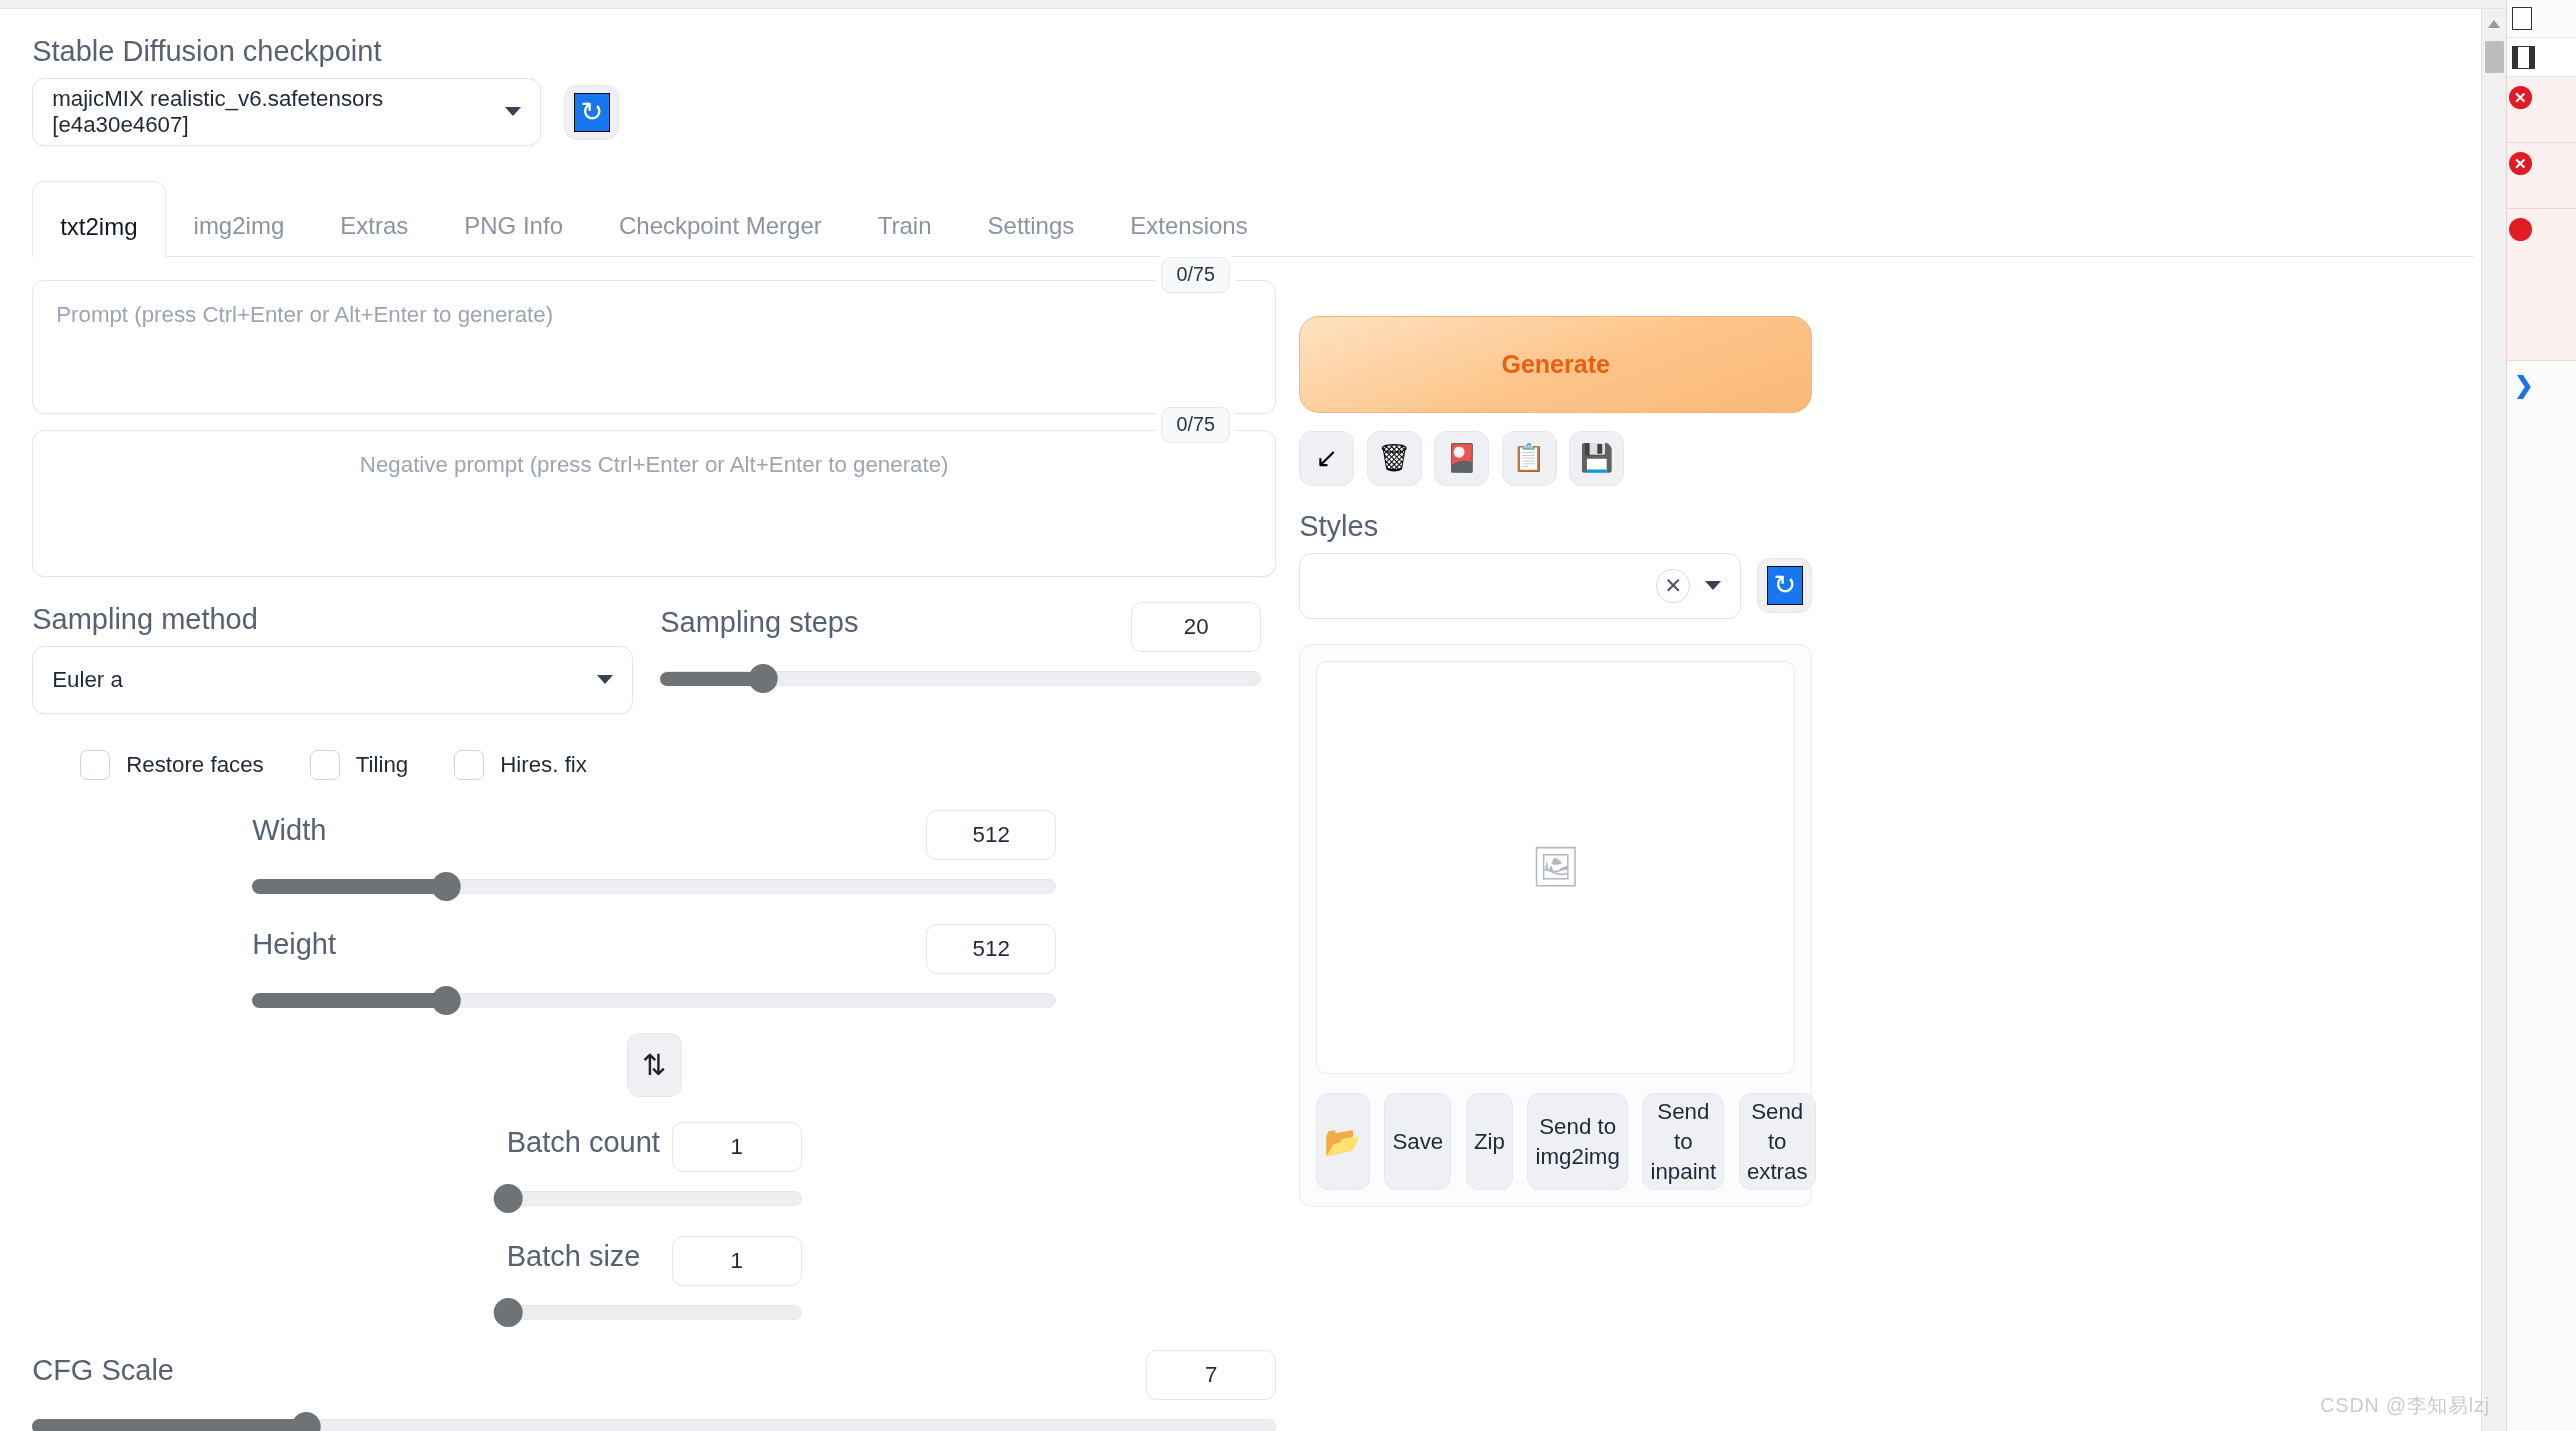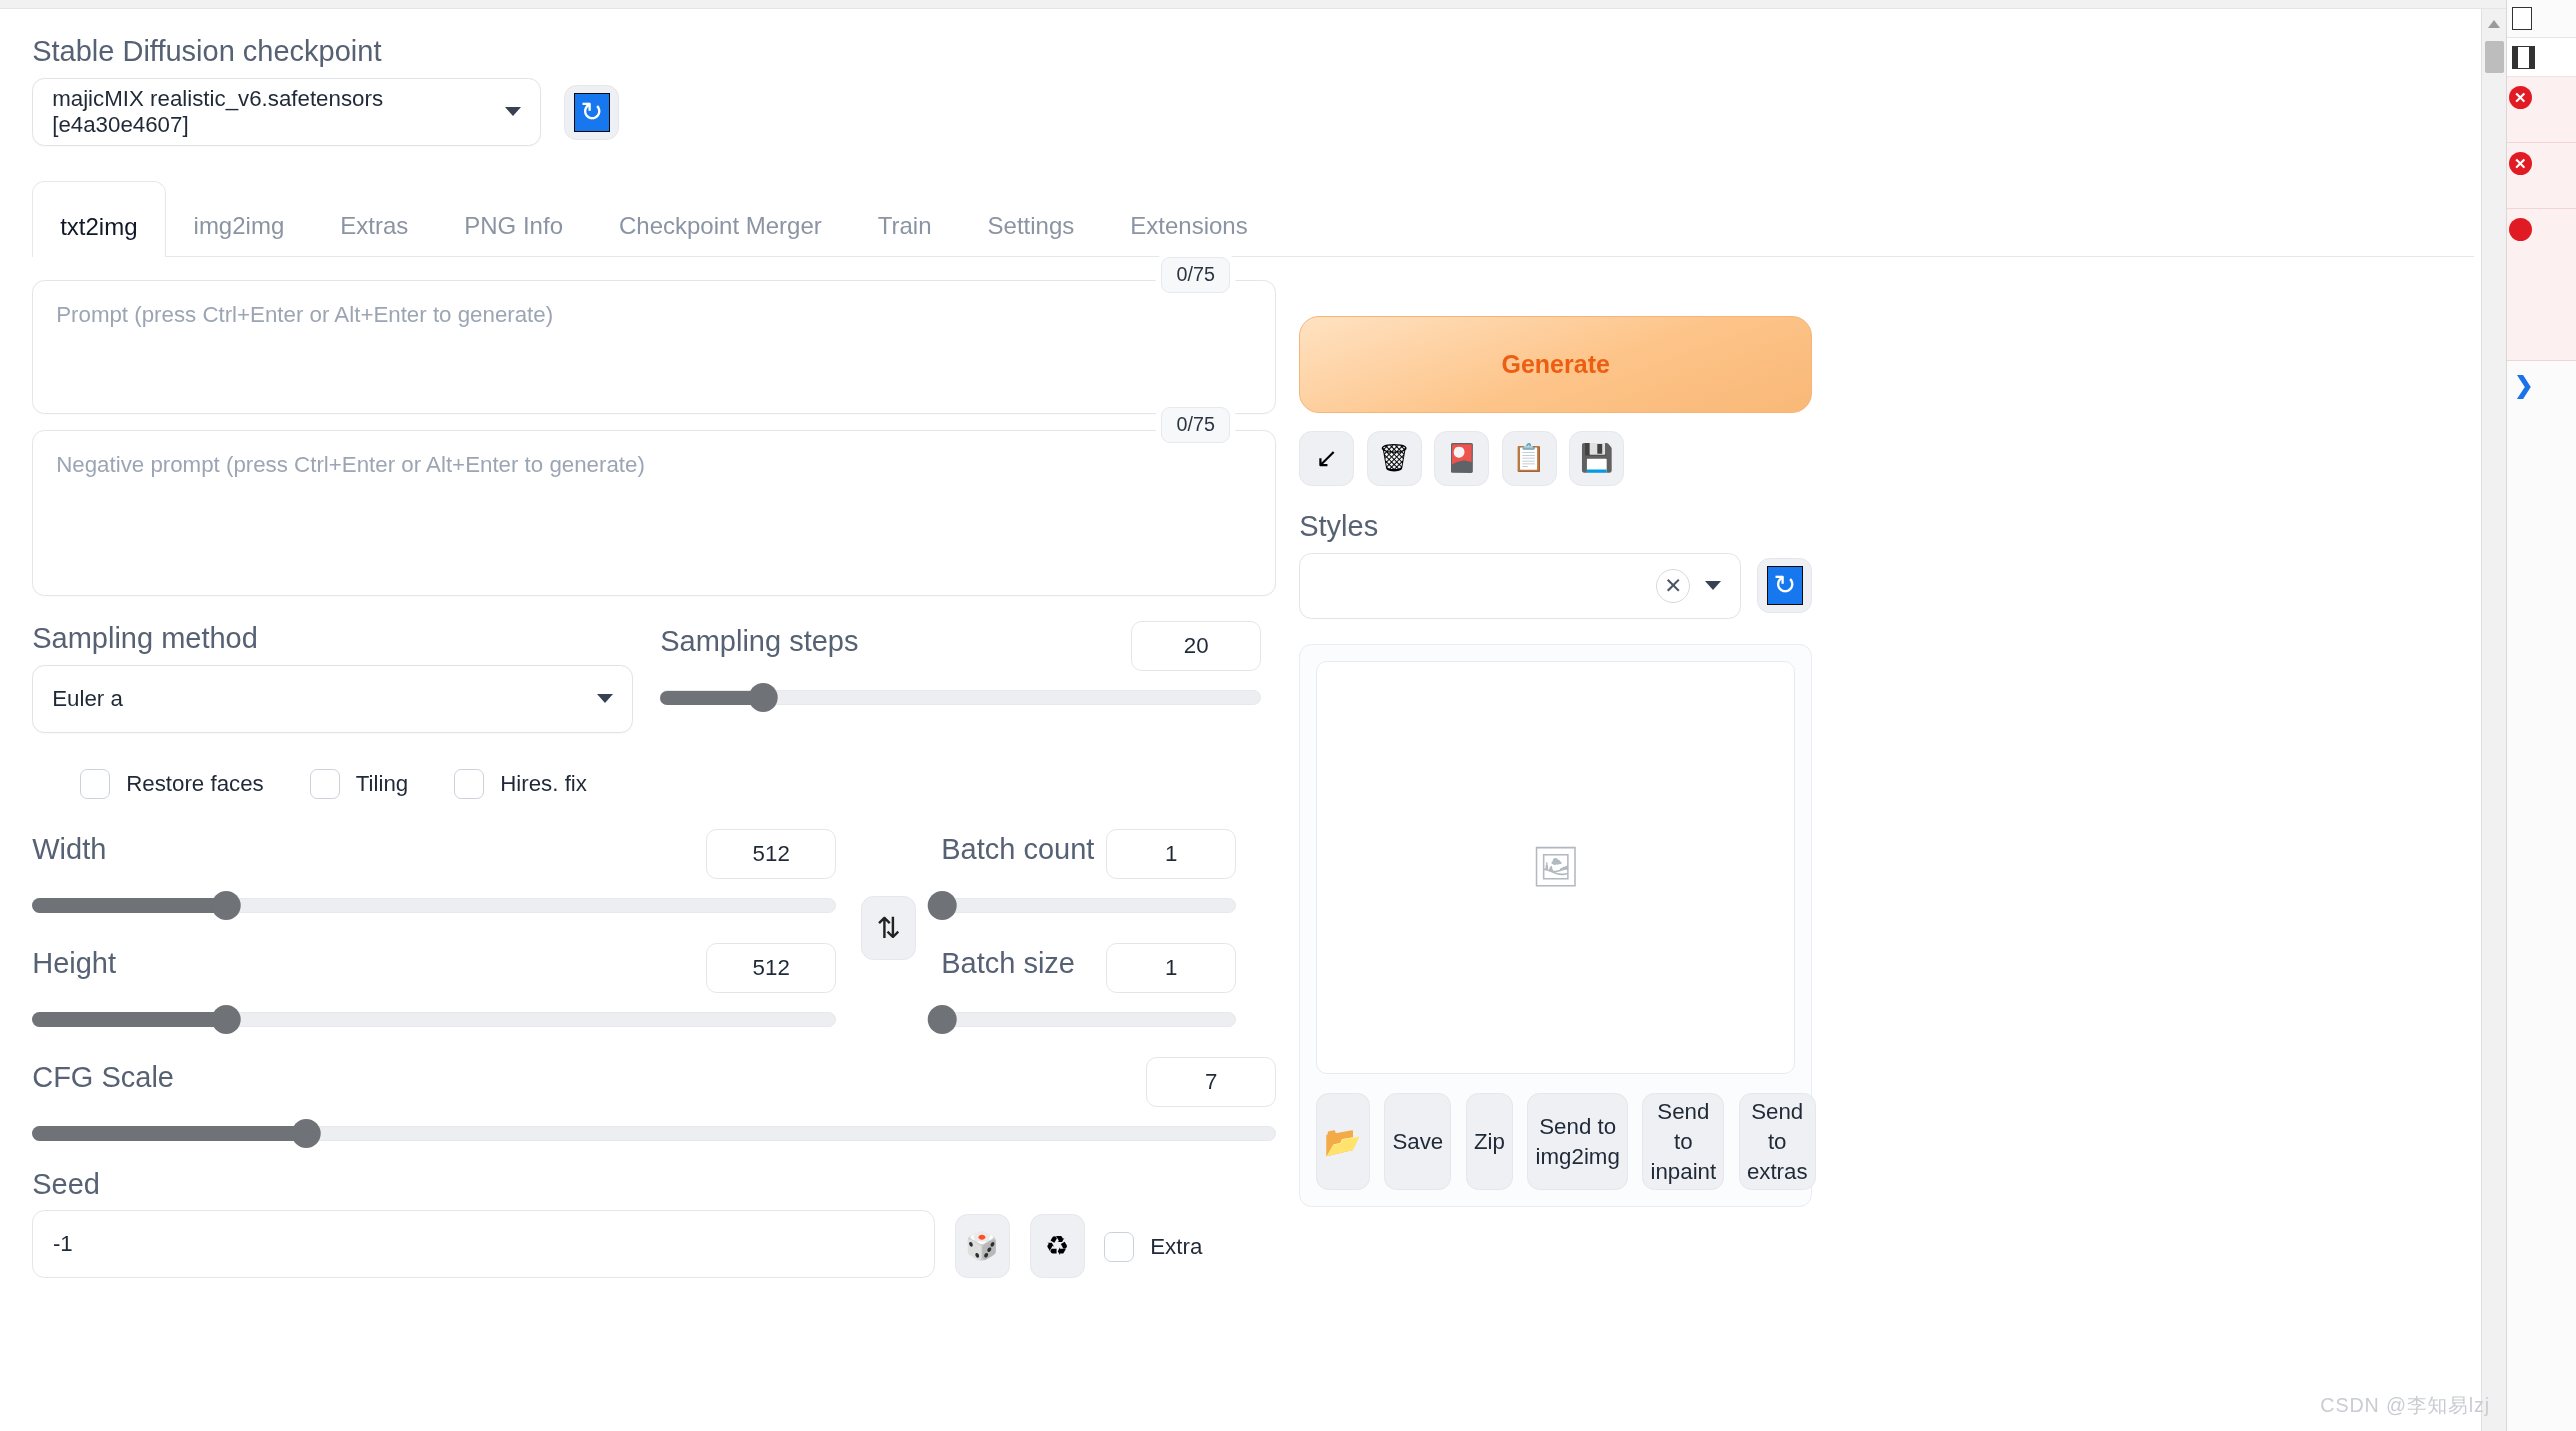--- a/index.html
+++ b/index.html
@@ -120,21 +120,21 @@
   .col-left { width: 1244px; }
   .col-right { width: 513px; }
 
   
   .prompt-wrap { position: relative; margin-bottom: 16px; }
   .prompt-box {
     border: 0.9px solid #e2e5ea; border-radius: 12.5px; background: #fff;
     height: 134px; padding: 21.5px 23px; font-size: 22.3px; color: #9ca5b4;
     box-shadow: 0 0.9px 1.8px rgba(0,0,0,0.02);
   }
-  .prompt-box.neg { height: 166px; }
+  .prompt-box.neg { height: 147px; text-align: center; }
   .token-badge {
     position: absolute; top: -23px; right: 46px;
     background: #f7f8fa; border: 0.9px solid #e6e9ee; border-radius: 9px;
     padding: 5.4px 14.3px; font-size: 19.7px; color: #2b3440;
     box-shadow: 0 0 0 5.4px #fff;
   }
 
   
   .generate-btn {
     height: 97px; border-radius: 20px;
@@ -315,21 +315,21 @@
           <div class="check-item">
             <span class="checkbox"></span>
             <span class="check-label">Tiling</span>
           </div>
           <div class="check-item">
             <span class="checkbox"></span>
             <span class="check-label">Hires. fix</span>
           </div>
         </div>
 
-        <div class="wh-wrap full-row" style="margin-top:30px;">
+        <div class="wh-wrap full-row" style="margin-top:30px;flex-direction:column;">
           <div class="wh-left">
             <div class="label-num-row">
               <span class="field-label">Width</span>
               <div class="num-box">512</div>
             </div>
             <div class="slider-track">
               <div class="slider-fill" style="width: 24%;"></div>
               <div class="slider-knob" style="left: 24%;"></div>
             </div>
             <div class="label-num-row" style="margin-top:30px;">

